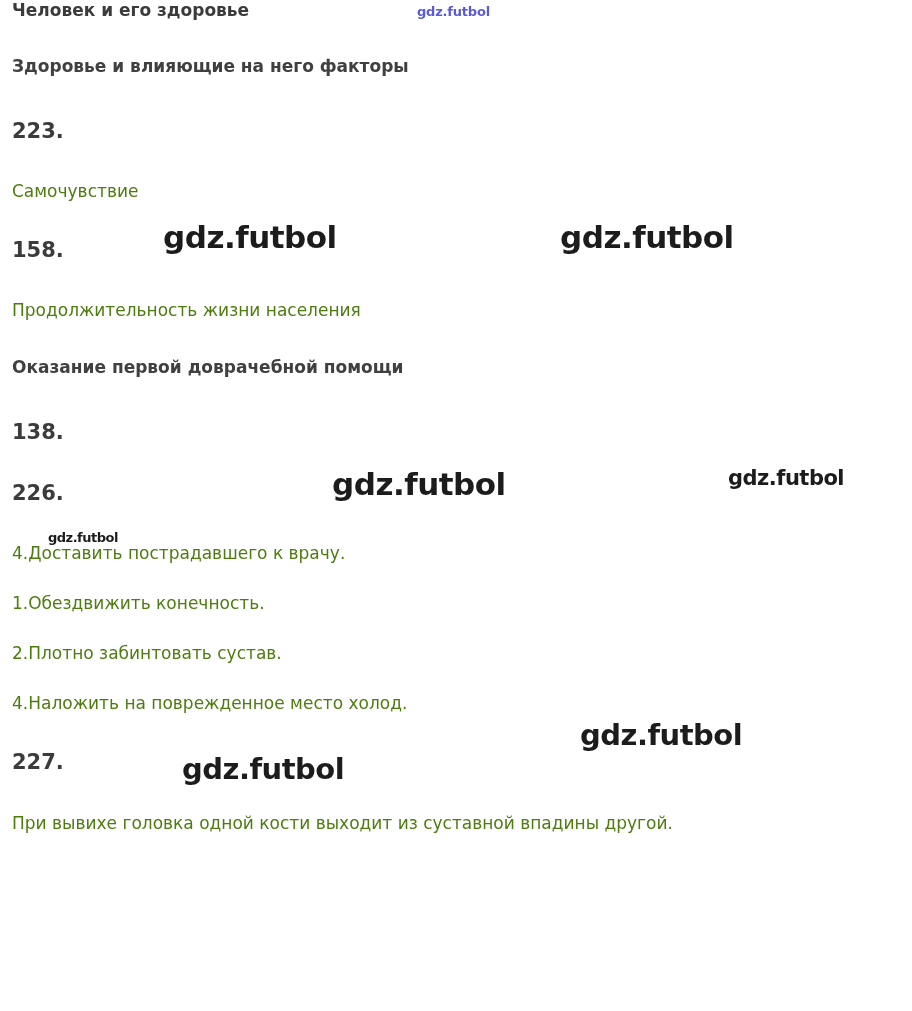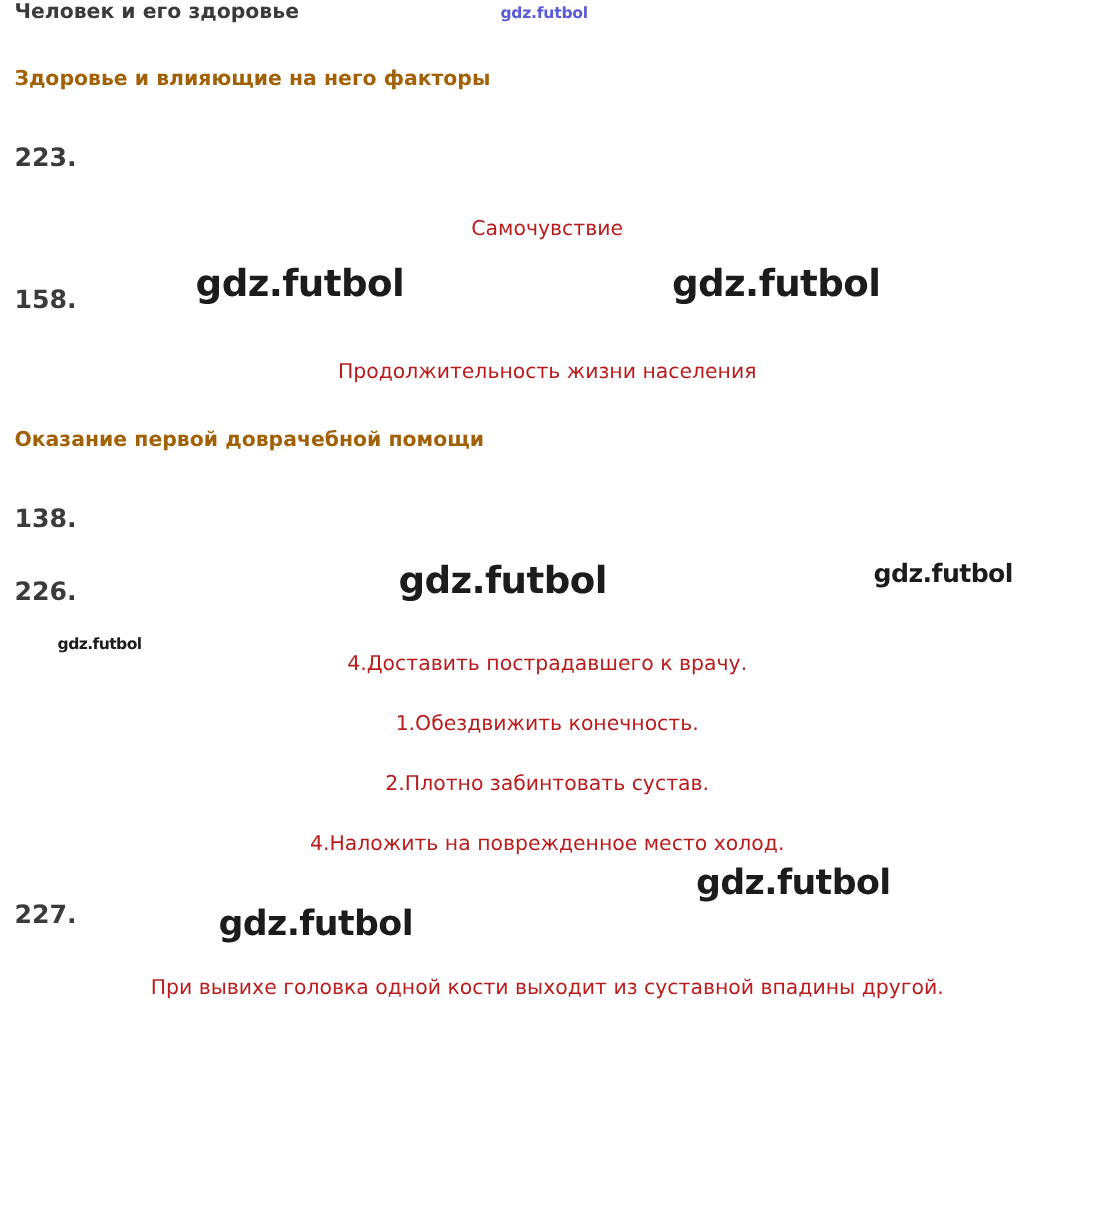--- a/index.html
+++ b/index.html
@@ -39,37 +39,36 @@
   h2.section {
     font-size: 17px;
     font-weight: bold;
     color: #3b3b3b;
     margin: 0 0 36px 0;
     line-height: 1.2;
   }
   h3.sub {
     font-size: 17px;
     font-weight: bold;
-    color: #a16207;
+    color: #404040;
     margin: 0 0 42px 0;
     line-height: 1.2;
   }
   .num {
     font-size: 21px;
     font-weight: bold;
     color: #3b3b3b;
     margin: 0 0 36px 0;
     line-height: 1.2;
   }
   p.body {
     font-size: 17px;
-    color: #b91c1c;
+    color: #4d7c0f;
     margin: 0 0 36px 0;
     line-height: 1.3;
-    text-align: center;
   }
   p.body.tight {
     margin-bottom: 28px;
   }
   .wm {
     position: absolute;
     font-weight: bold;
     color: #1c1c1c;
     font-family: "DejaVu Sans", sans-serif;
     white-space: nowrap;

